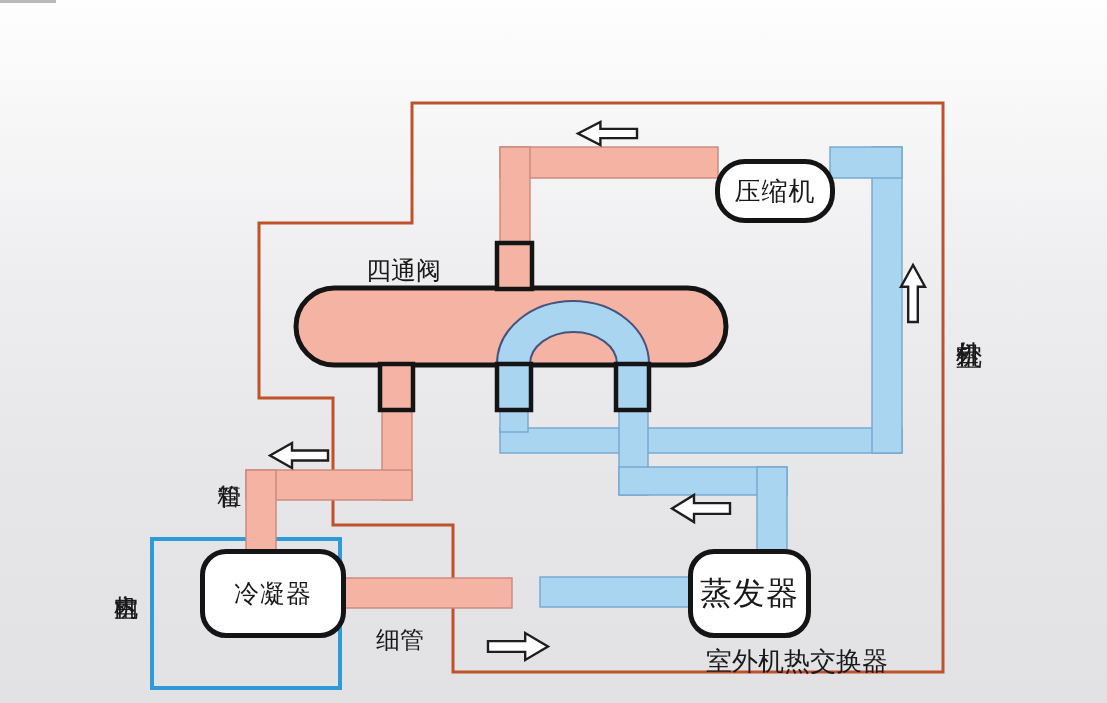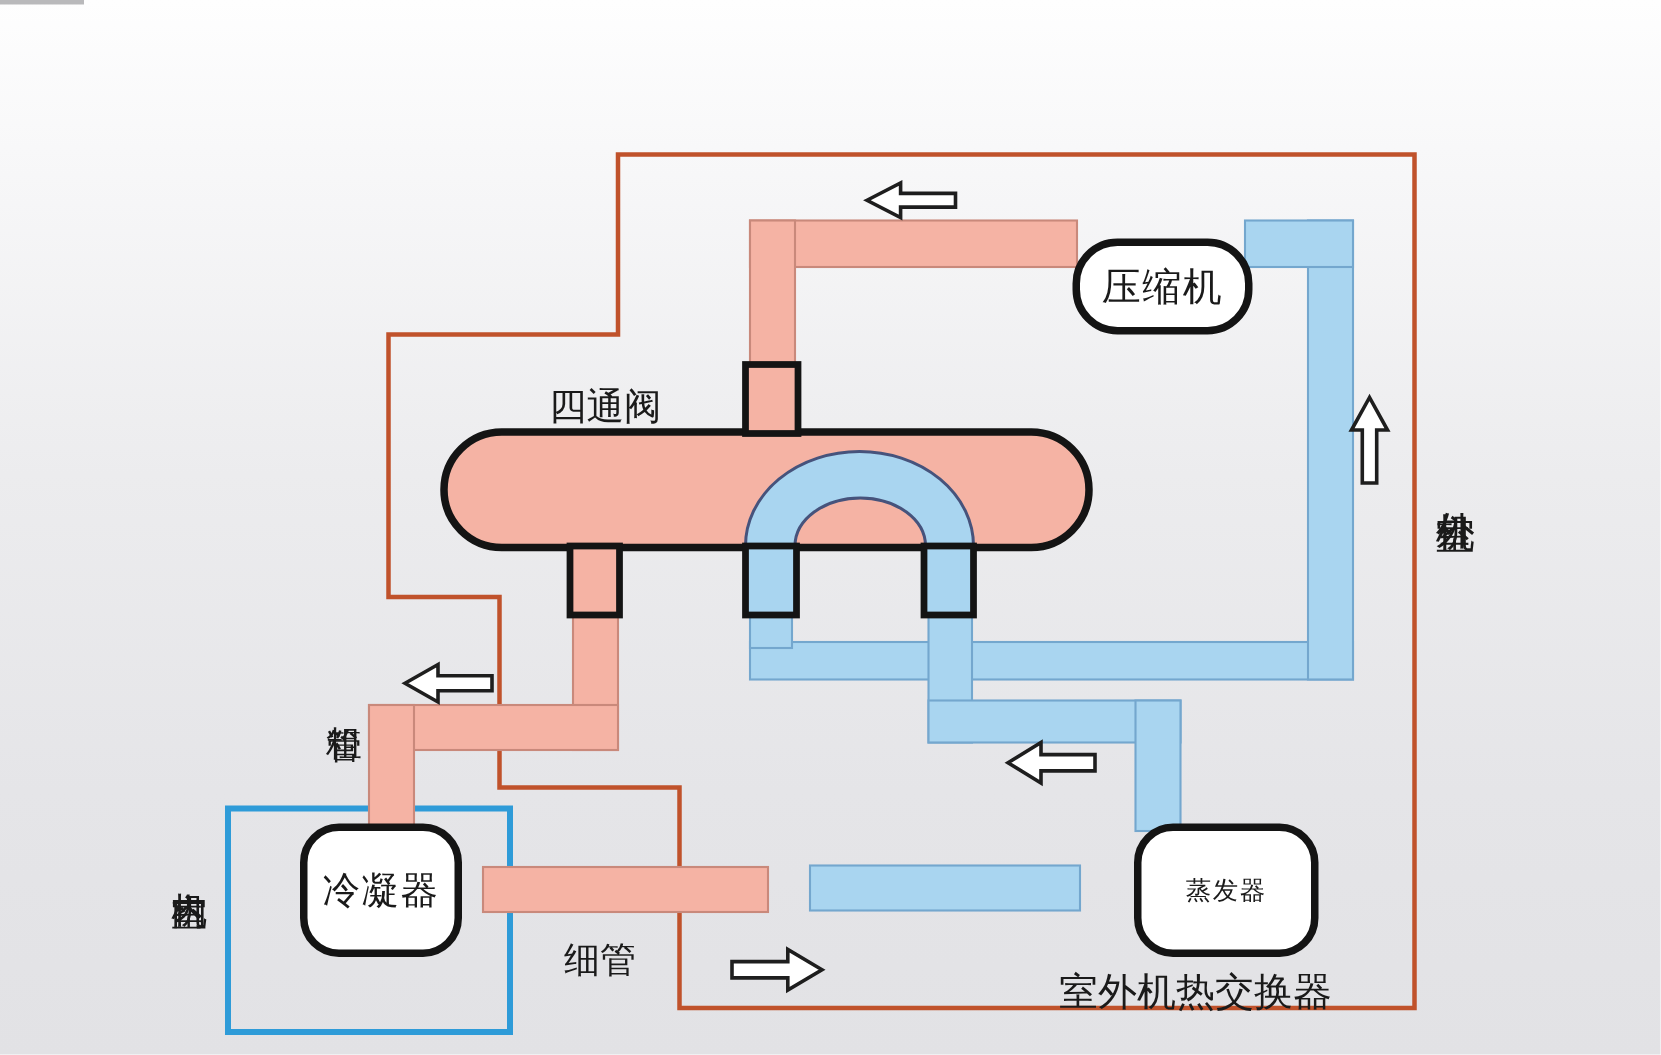--- a/index.html
+++ b/index.html
@@ -86,25 +86,25 @@
     <polygon class="arrow" points="913,265 901,286.7 908.2,286.7 908.2,322 917.8,322 917.8,286.7 925,286.7"></polygon>
     <polygon class="arrow" points="270,455.5 292,443 292,450.5 328,450.5 328,460.5 292,460.5 292,468"></polygon>
     <polygon class="arrow" points="672,508.5 694,495 694,503.1 730,503.1 730,513.9 694,513.9 694,522"></polygon>
     <polygon class="arrow" points="548,646.5 525.2,633 525.2,641.1 488,641.1 488,651.9 525.2,651.9 525.2,660"></polygon>
   </svg>
 
   <div class="box compressor" style="left:715px;top:115px;width:120px;height:64px;margin-top:44px;">
     <span>压缩机</span>
   </div>
 
-  <div class="box round-rect" style="left:200px;top:549px;width:108px;height:89px;font-size:25px;">
+  <div class="box round-rect" style="left:200px;top:549px;width:146px;height:89px;font-size:25px;">
     <span>冷凝器</span>
   </div>
 
-  <div class="box round-rect" style="left:756px;top:549px;width:123px;height:89px;font-size:17px;">
+  <div class="box round-rect" style="left:688px;top:549px;width:123px;height:89px;font-size:32px;">
     <span>蒸发器</span>
   </div>
 
 
 
   <div class="lbl" style="left:366px;top:254px;font-size:25px;">四通阀</div>
 
   <div class="lbl vtext" style="left:216px;top:466px;font-size:24px;line-height:1.05;">粗管</div>
 
   <div class="lbl" style="left:376px;top:624px;font-size:24px;">细管</div>

